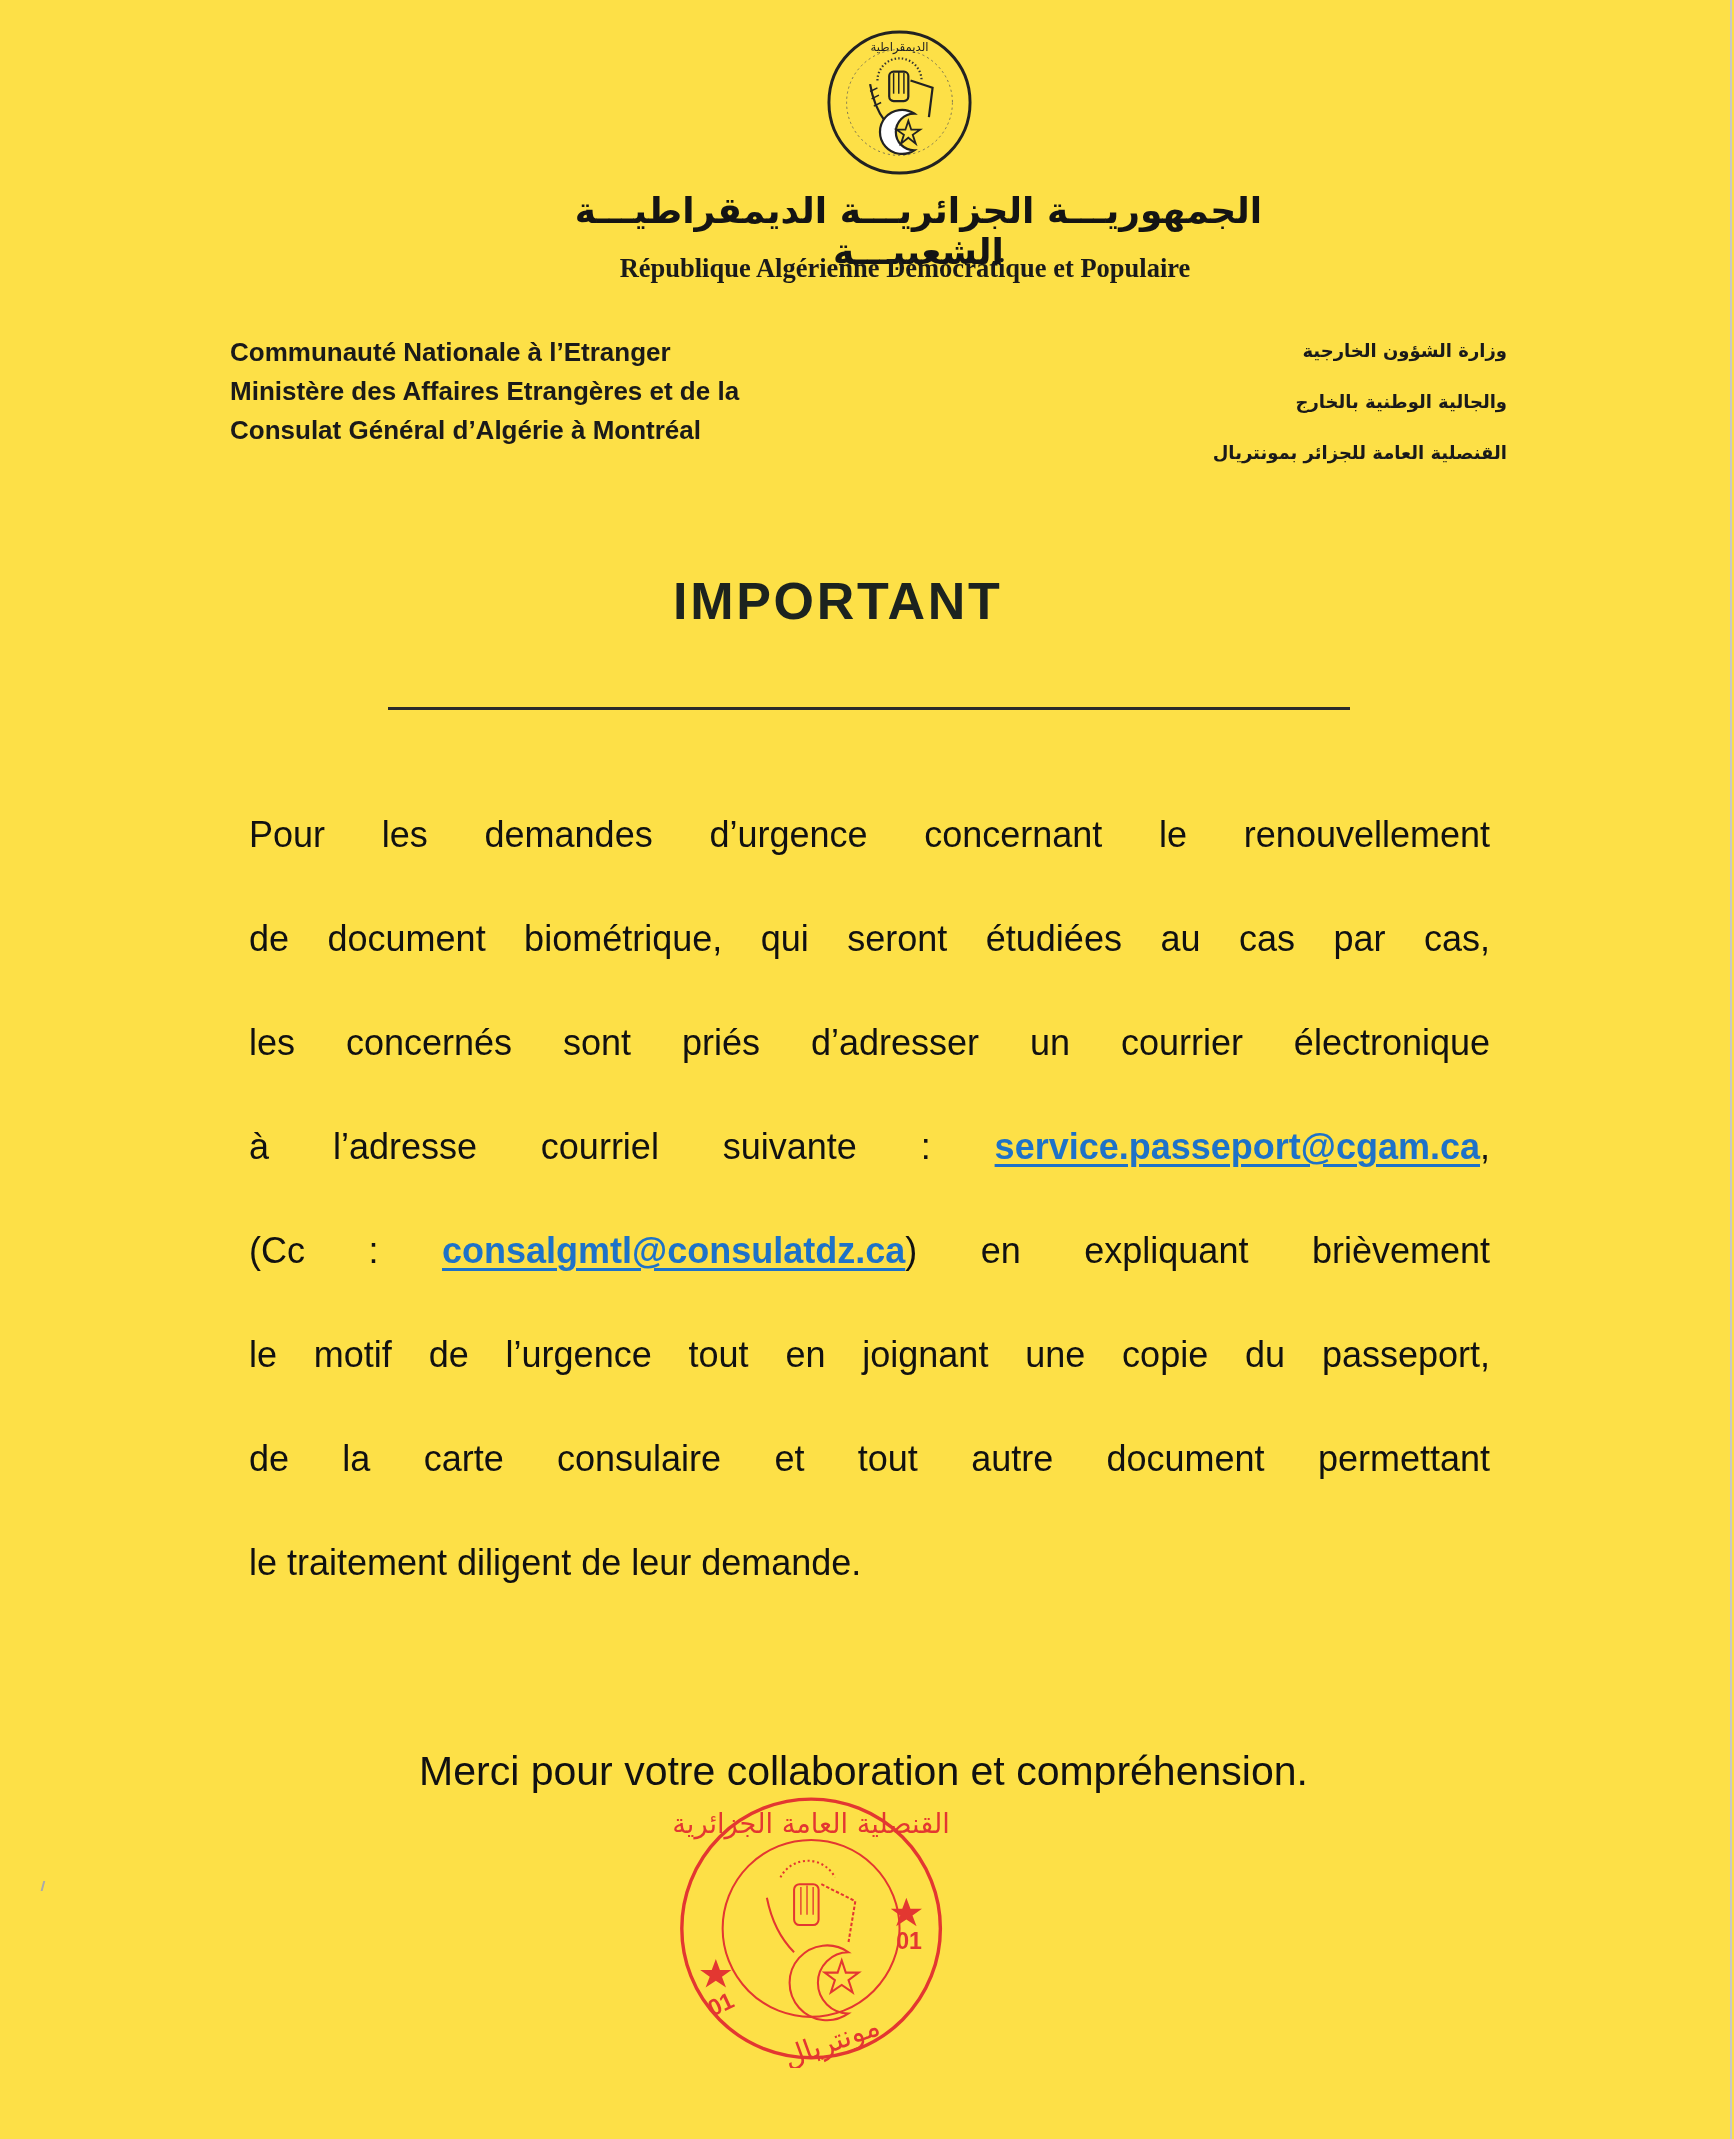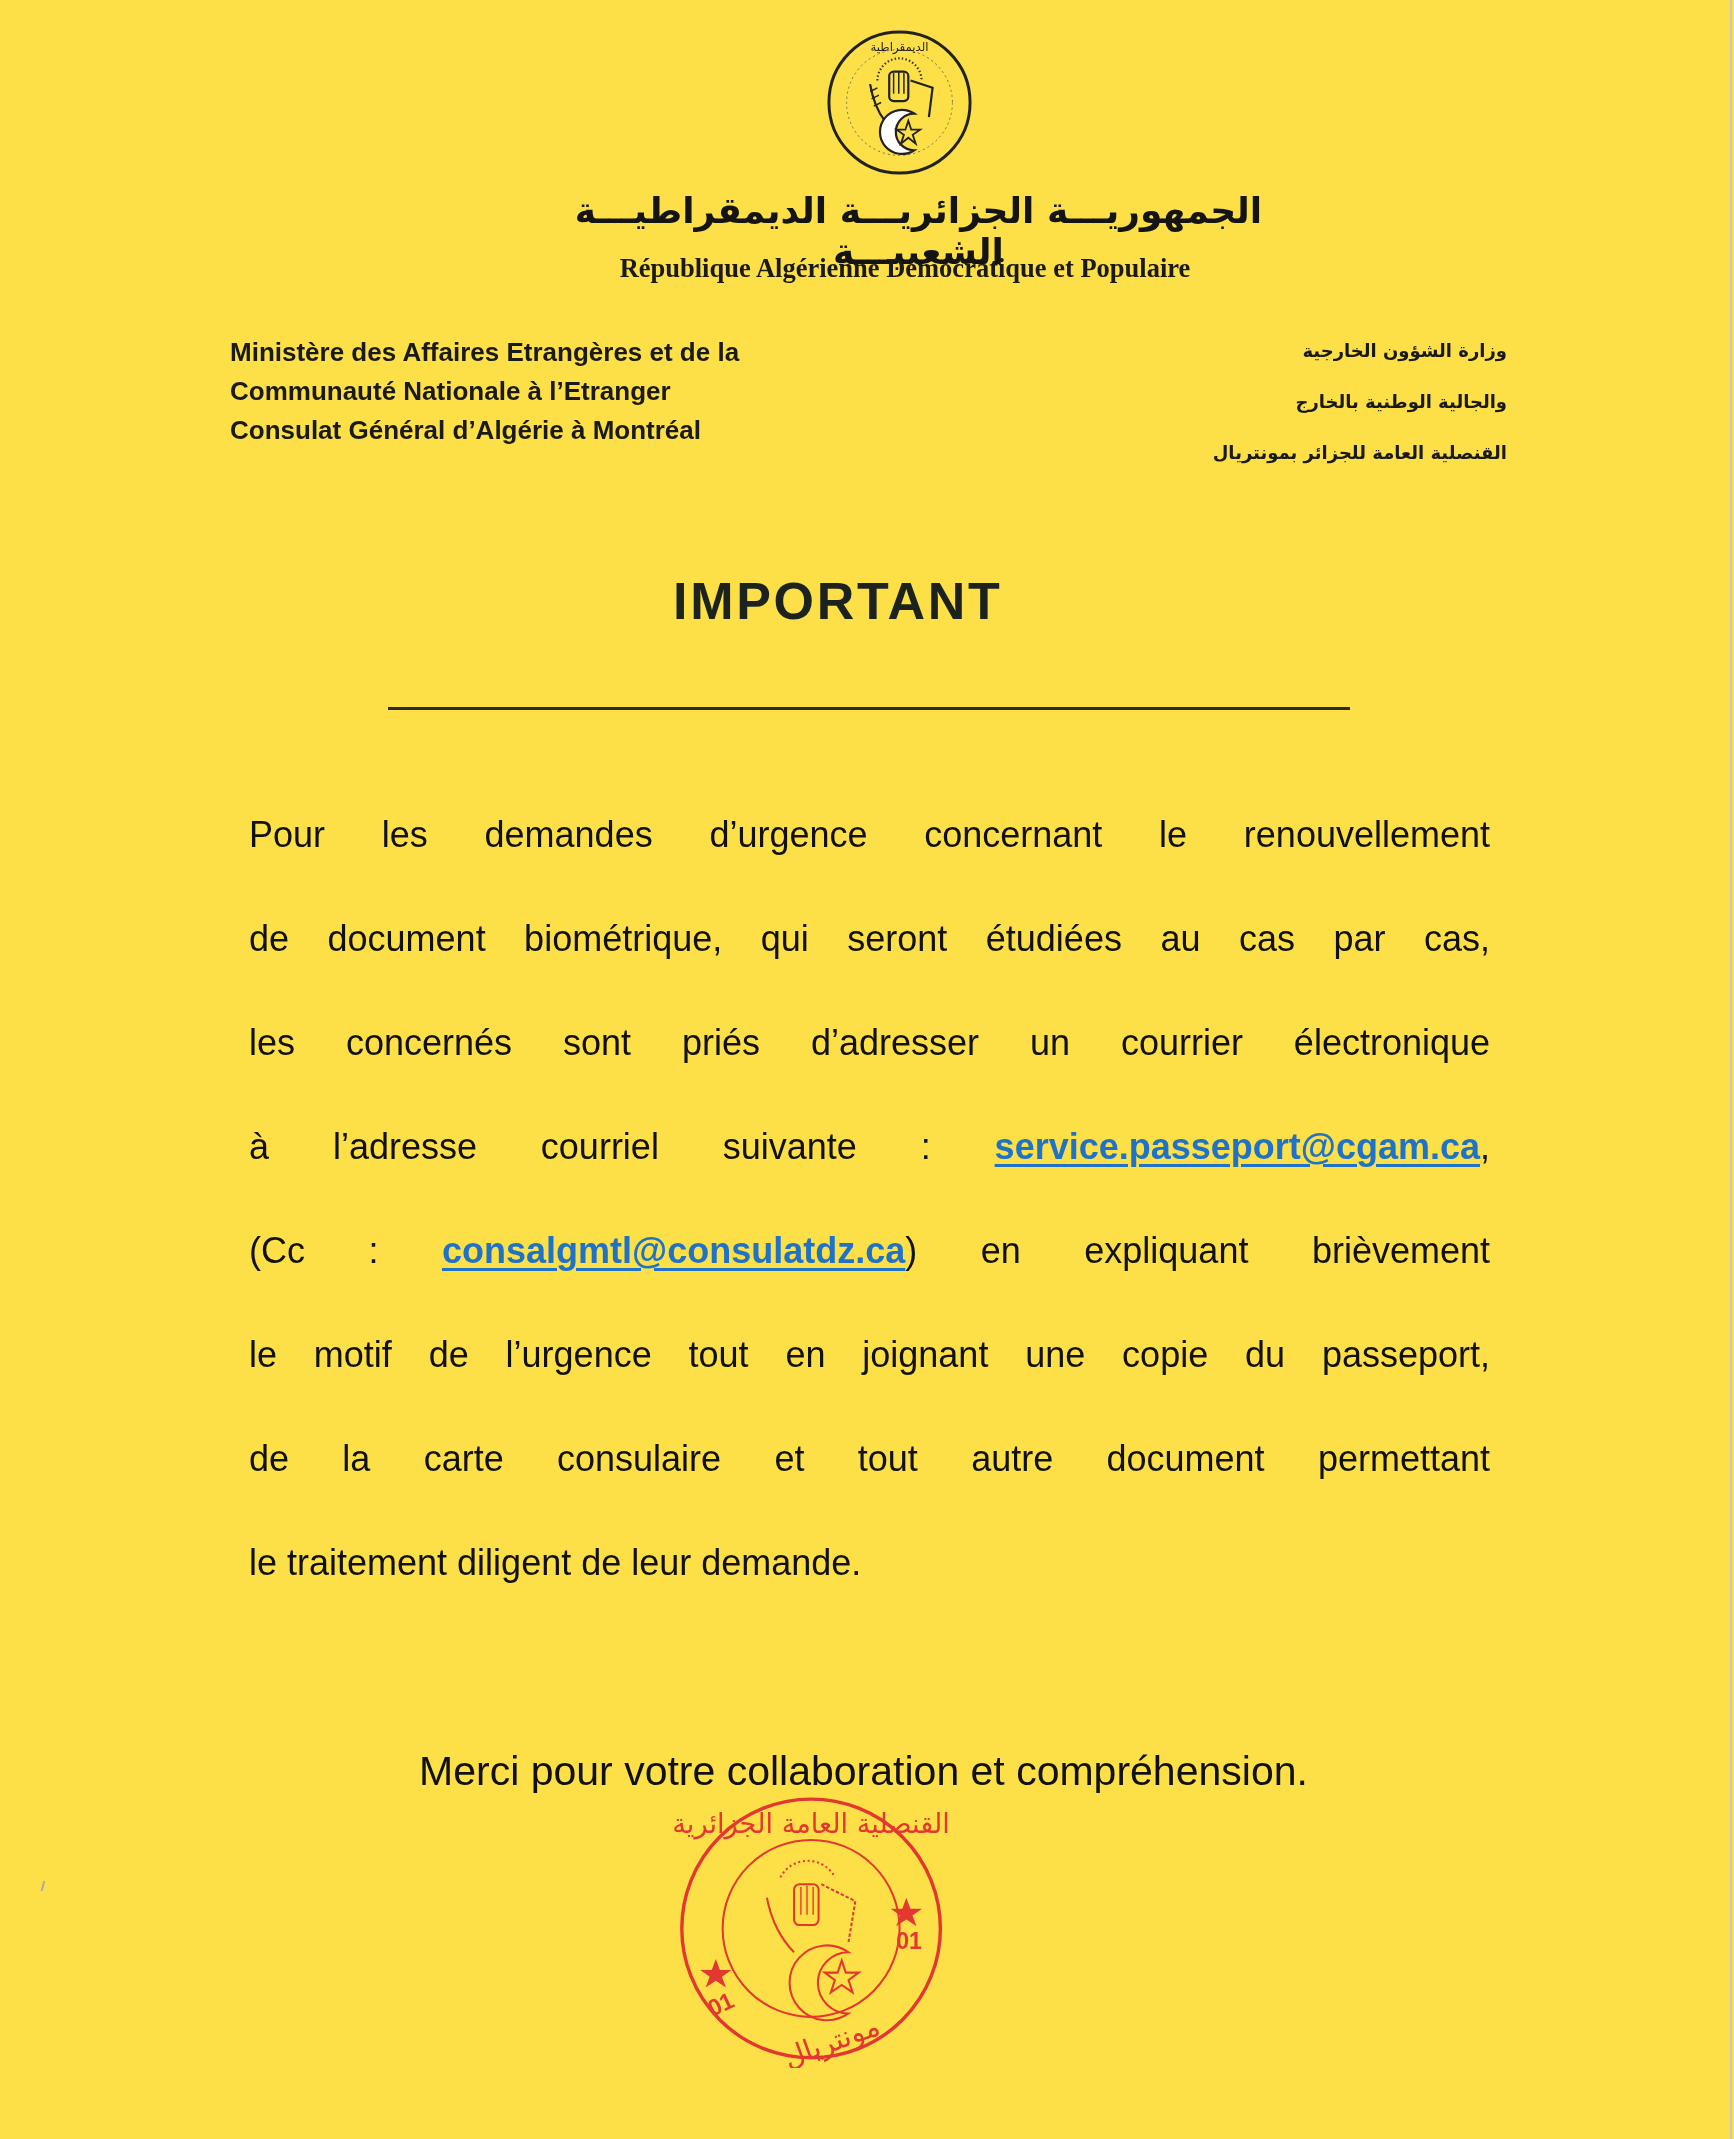--- a/index.html
+++ b/index.html
@@ -73,22 +73,22 @@
       <path d="M120 115 A30 30 0 1 0 120 165 A24 24 0 1 1 120 115 Z" fill="#fff" stroke="#222" stroke-width="3"></path>
       <polygon points="112,125 116,137 128,137 118,144 122,156 112,148 102,156 106,144 96,137 108,137" fill="none" stroke="#222" stroke-width="2.5"></polygon>
       <text x="100" y="30" font-size="16" text-anchor="middle" fill="#222" font-family="DejaVu Sans, sans-serif">الديمقراطية</text>
     </svg>
   </div>
 
   <div class="title-ar">الجمهوريـــة الجزائريـــة الديمقراطيـــة الشعبيـــة</div>
   <div class="title-fr">République Algérienne Démocratique et Populaire</div>
 
   <div class="ministry-fr">
+    <div>Communauté Nationale à l’Etranger</div>
     <div>Ministère des Affaires Etrangères et de la</div>
-    <div>Communauté Nationale à l’Etranger</div>
     <div>Consulat Général d’Algérie à Montréal</div>
   </div>
 
   <div class="ministry-ar">
     <div>وزارة الشؤون الخارجية</div>
     <div>والجالية الوطنية بالخارج</div>
     <div>القنصلية العامة للجزائر  بمونتريال</div>
   </div>
 
   <div class="important">IMPORTANT</div>

